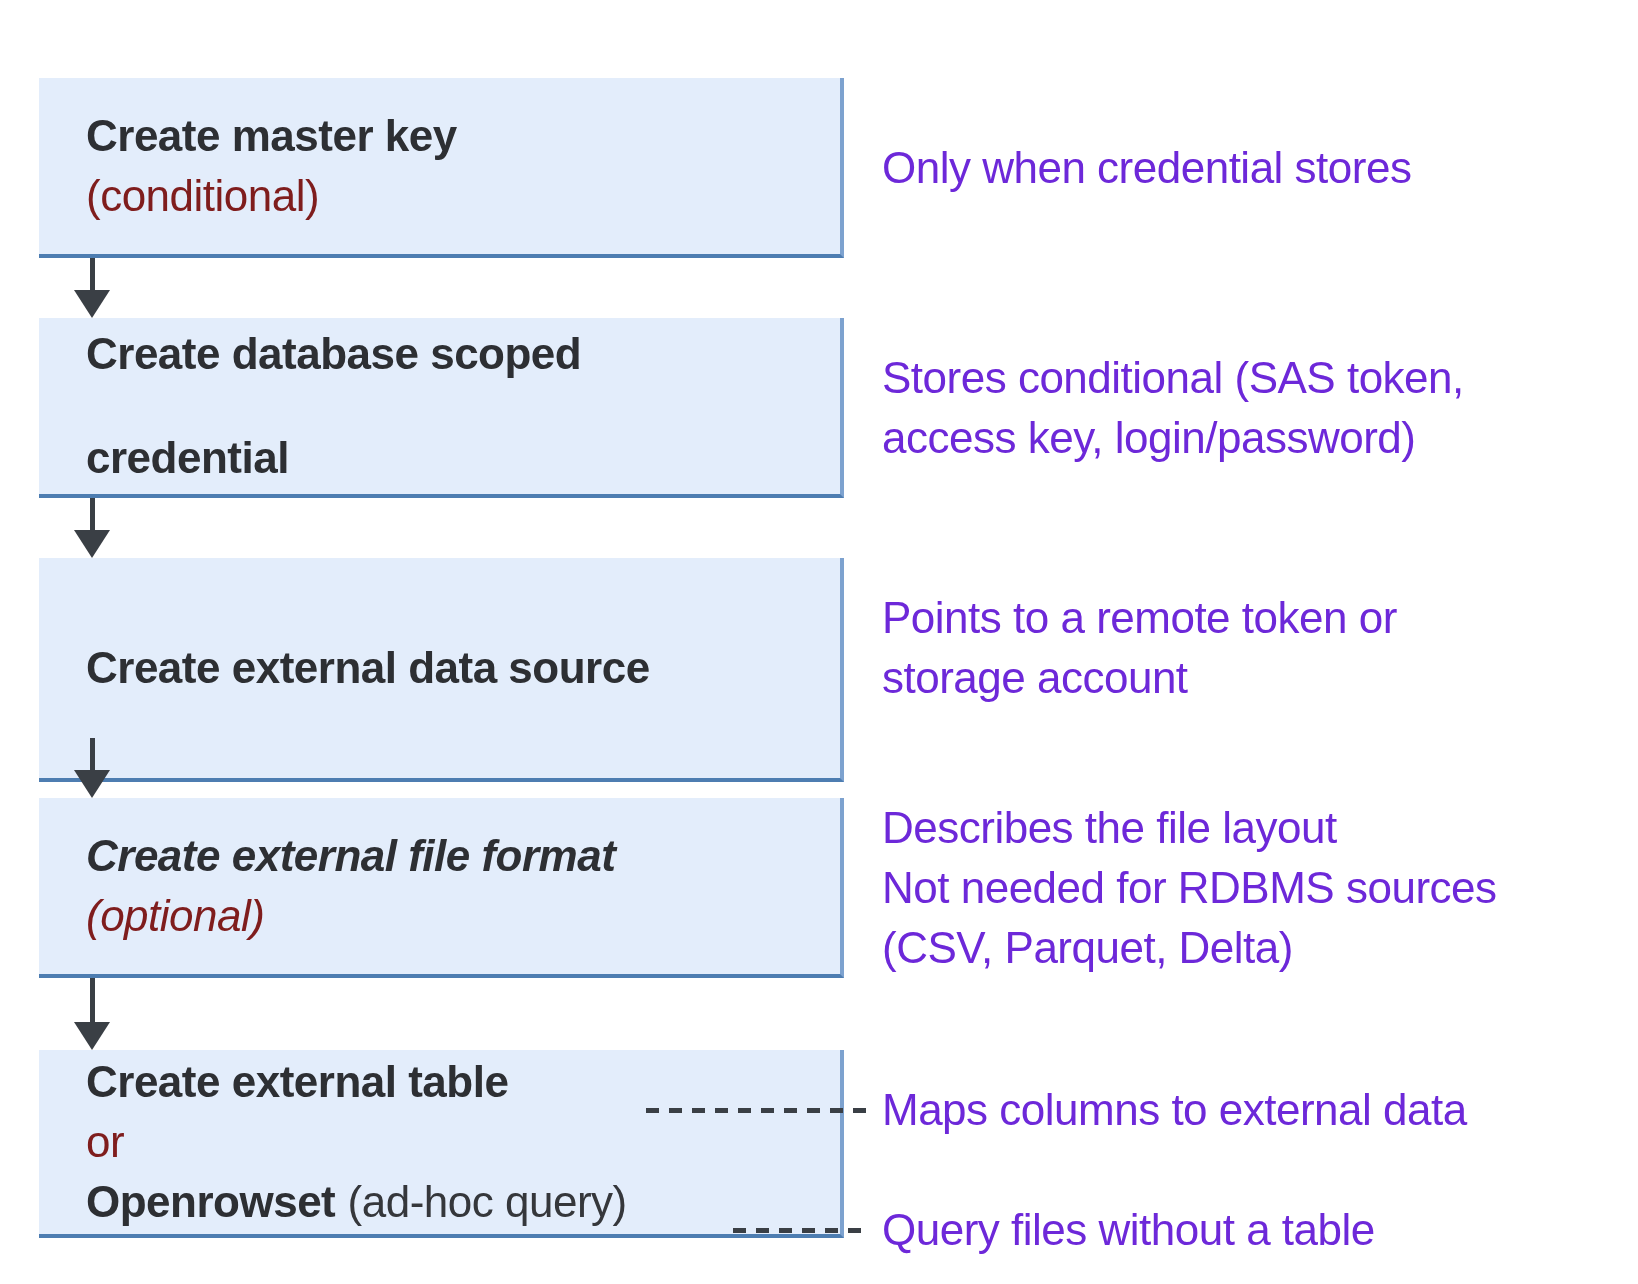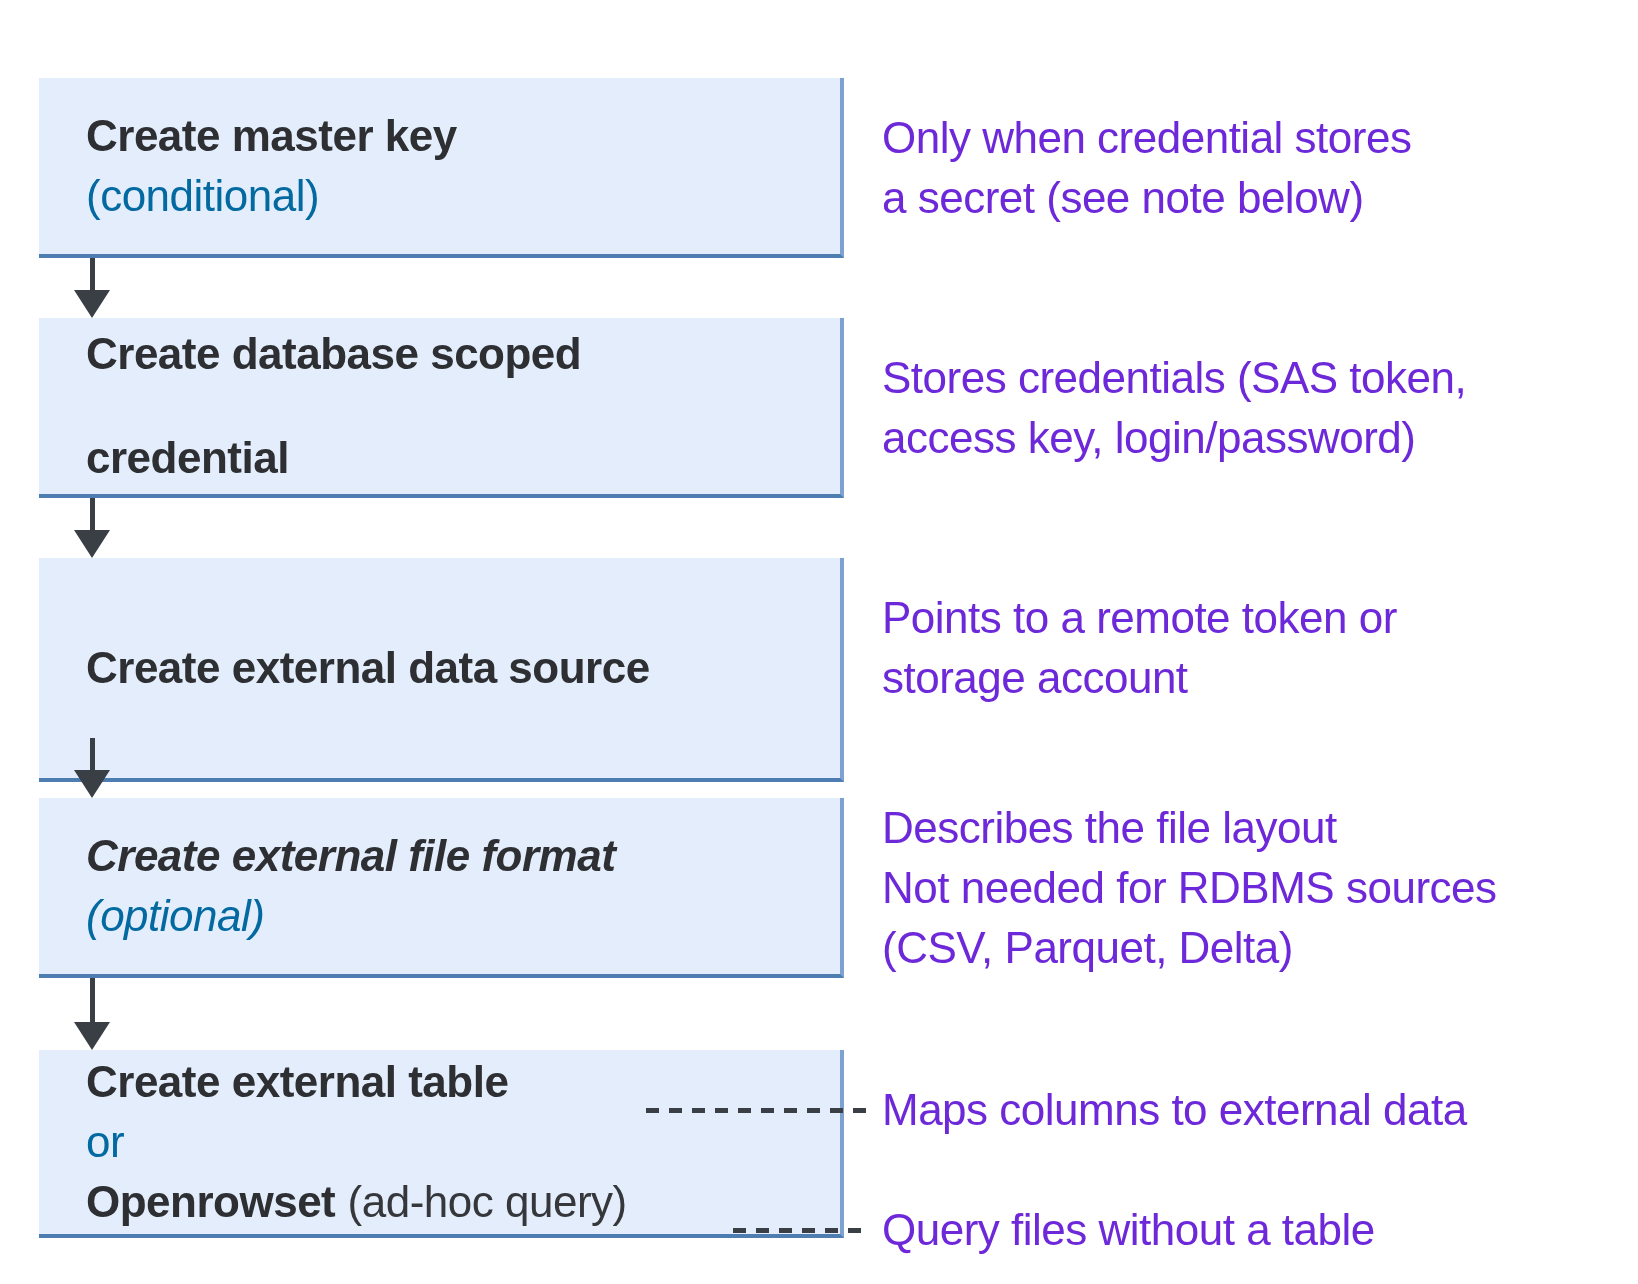--- a/index.html
+++ b/index.html
@@ -35,21 +35,21 @@
     font-weight: 700;
     font-size: 44px;
     line-height: 60px;
     color: #2d2f33;
     letter-spacing: -0.5px;
   }
   .step-box .note {
     font-weight: 400;
     font-size: 44px;
     line-height: 60px;
-    color: #0369a1;
+    color: #7f1d1d;
     letter-spacing: -0.5px;
   }
   .inline-regular {
     font-weight: 400;
     margin-left: 0.28em;
     color: #35373b;
   }
   
   .desc {
     position: absolute;
@@ -98,34 +98,33 @@
 <body>
 
 <div class="canvas">
 
   <div class="step-box" style="top:34px; height:180px;">
     <div class="title">Create master key</div>
     <div class="note">(conditional)</div>
   </div>
   <div class="desc" style="top:34px; height:180px;">
     <div>Only when credential stores</div>
-    <div>a secret (see note below)</div>
   </div>
 
   <div class="connector" style="top:214px; height:60px;">
     <div class="stem"></div>
     <div class="head"></div>
   </div>
 
   <div class="step-box" style="top:274px; height:180px;gap:44px;">
     <div class="title">Create database scoped</div>
     <div class="title">credential</div>
   </div>
   <div class="desc" style="top:274px; height:180px;">
-    <div>Stores credentials (SAS token,</div>
+    <div>Stores conditional (SAS token,</div>
     <div>access key, login/password)</div>
   </div>
 
   <div class="connector" style="top:454px; height:60px;">
     <div class="stem"></div>
     <div class="head"></div>
   </div>
 
   <div class="step-box" style="top:514px; height:224px;">
     <div class="title">Create external data source</div>

